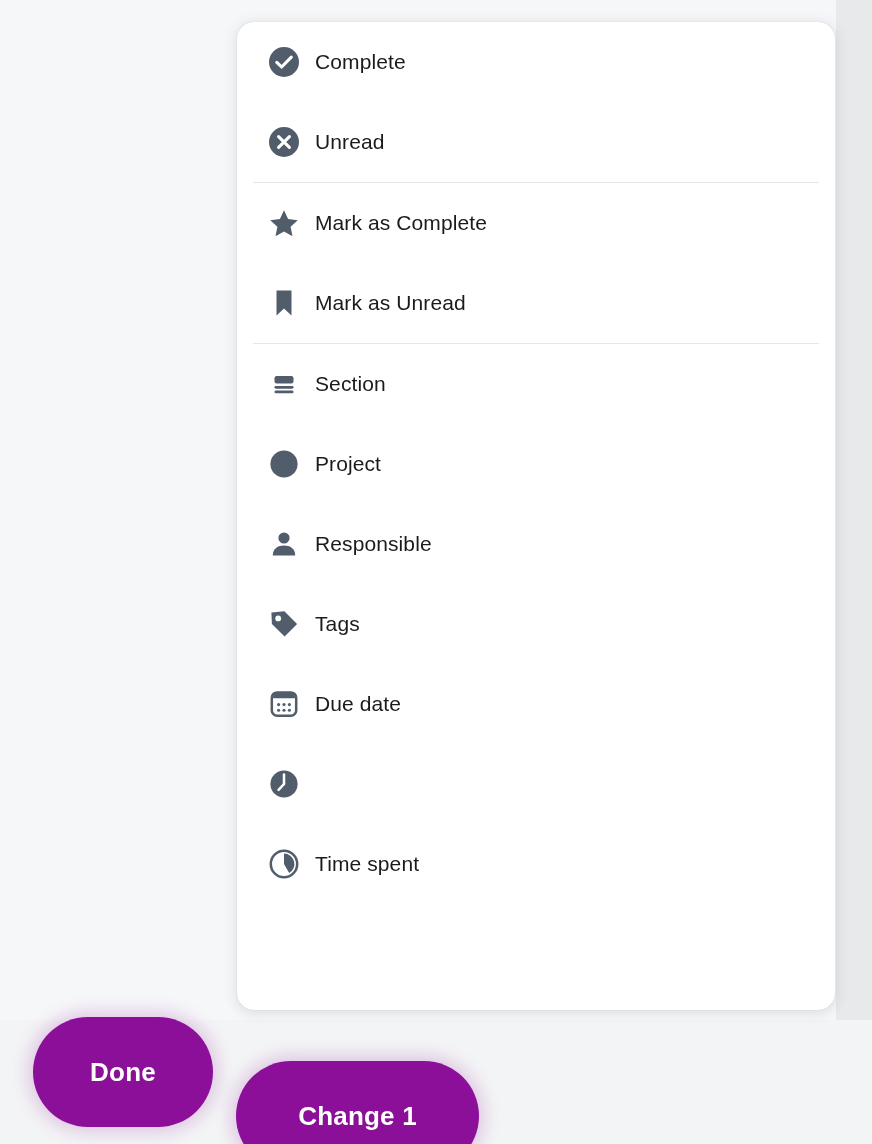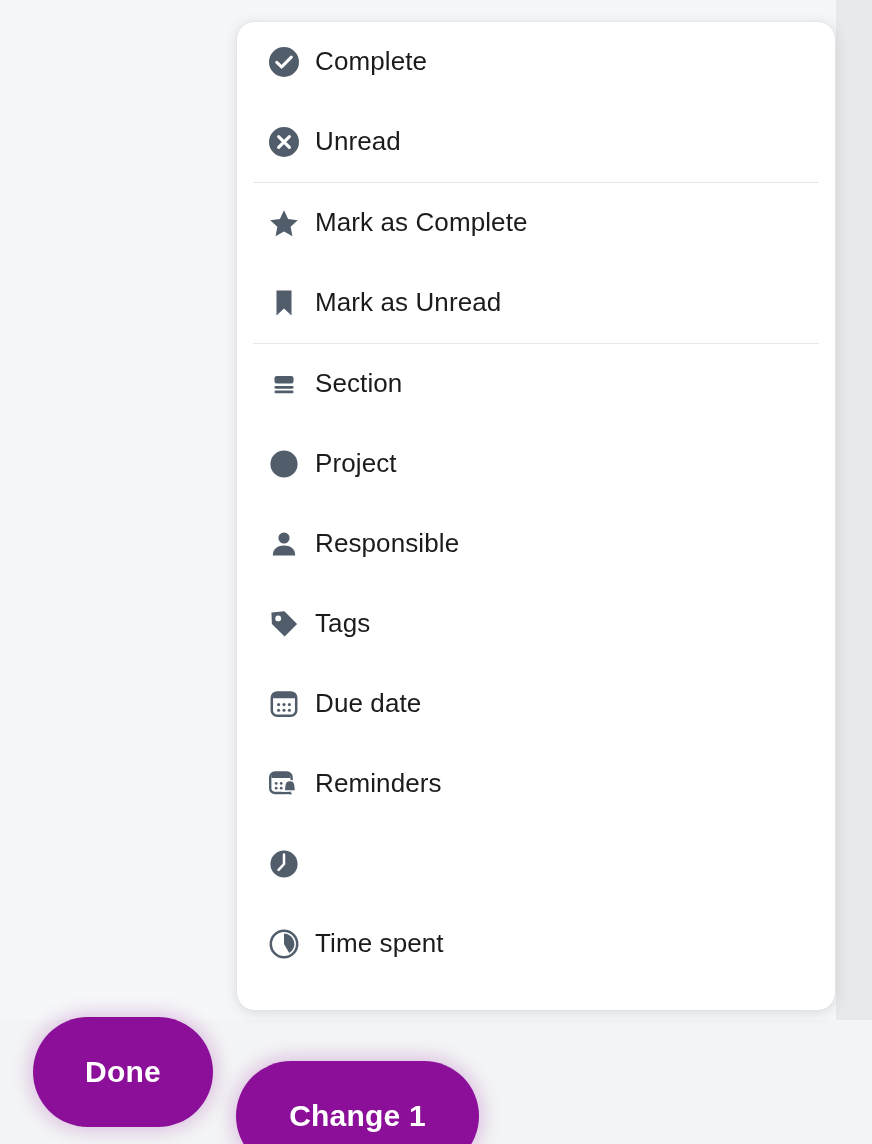--- a/index.html
+++ b/index.html
@@ -66,21 +66,21 @@
     width: 62px;
     min-width: 62px;
     height: 80px;
     display: flex;
     align-items: center;
     justify-content: center;
   }
   .mi-icon svg { display: block; }
 
   .mi-label {
-    font-size: 26px;
+    font-size: 21px;
     font-weight: 300;
     color: #1b1b1b;
     letter-spacing: 0.1px;
     white-space: nowrap;
     line-height: 1;
     padding-bottom: 2px;
   }
 
   .menu-divider {
     height: 1px;
@@ -88,21 +88,21 @@
     margin: 0 16px;
   }
 
   
   .action-btn {
     position: absolute;
     border: none;
     background: #8b0f99;
     color: #ffffff;
     font-family: "Liberation Sans", sans-serif;
-    font-size: 30px;
+    font-size: 26px;
     font-weight: 700;
     letter-spacing: 0.2px;
     border-radius: 60px;
     cursor: pointer;
     box-shadow: 0 0 18px 4px rgba(139,15,153,0.22);
     display: flex;
     align-items: center;
     justify-content: center;
     padding: 0;
   }
@@ -229,38 +229,20 @@
             <circle cx="22.4" cy="17.6" r="1.55"></circle>
             <circle cx="11.6" cy="23.2" r="1.55"></circle>
             <circle cx="17.0" cy="23.2" r="1.55"></circle>
             <circle cx="22.4" cy="23.2" r="1.55"></circle>
           </g>
         </svg>
       </span>
       <span class="mi-label">Due date</span>
     </div>
 
-    <div class="menu-item">
-      <span class="mi-icon">
-        <svg width="34" height="34" viewBox="0 0 34 34">
-          <rect x="3.2" y="5.4" width="21.4" height="20.6" rx="4.8" fill="none" stroke="#525d6b" stroke-width="2.4"></rect>
-          <path d="M4.4 11.0 H23.4 V9.0 A3.6 3.6 0 0 0 19.8 5.4 H8.0 A3.6 3.6 0 0 0 4.4 9.0 Z" fill="#525d6b"></path>
-          <g fill="#525d6b">
-            <circle cx="9.2" cy="16.4" r="1.4"></circle>
-            <circle cx="14.2" cy="16.4" r="1.4"></circle>
-            <circle cx="9.2" cy="21.2" r="1.4"></circle>
-            <circle cx="14.2" cy="21.2" r="1.4"></circle>
-          </g>
-          <path d="M22.9 13.5 C19.4 13.5 17.6 16.0 17.6 19.6 C17.6 22.8 16.4 24.0 16.4 24.0
-                   H29.4 C29.4 24.0 28.2 22.8 28.2 19.6 C28.2 16.0 26.4 13.5 22.9 13.5 Z" fill="#525d6b" stroke="#ffffff" stroke-width="1.6"></path>
-          <path d="M20.8 26.0 A2.2 2.2 0 0 0 25.0 26.0 Z" fill="#525d6b"></path>
-        </svg>
-      </span>
-      <span class="mi-label">Reminders</span>
-    </div>
 
     <div class="menu-item">
       <span class="mi-icon">
         <svg width="34" height="34" viewBox="0 0 34 34">
           <circle cx="17" cy="17" r="13.6" fill="#525d6b"></circle>
           <path d="M17 17 L17 7.6" fill="none" stroke="#ffffff" stroke-width="2.5" stroke-linecap="round"></path>
           <path d="M17 17 L11.6 22.8" fill="none" stroke="#ffffff" stroke-width="2.5" stroke-linecap="round"></path>
         </svg>
       </span>
     </div>

